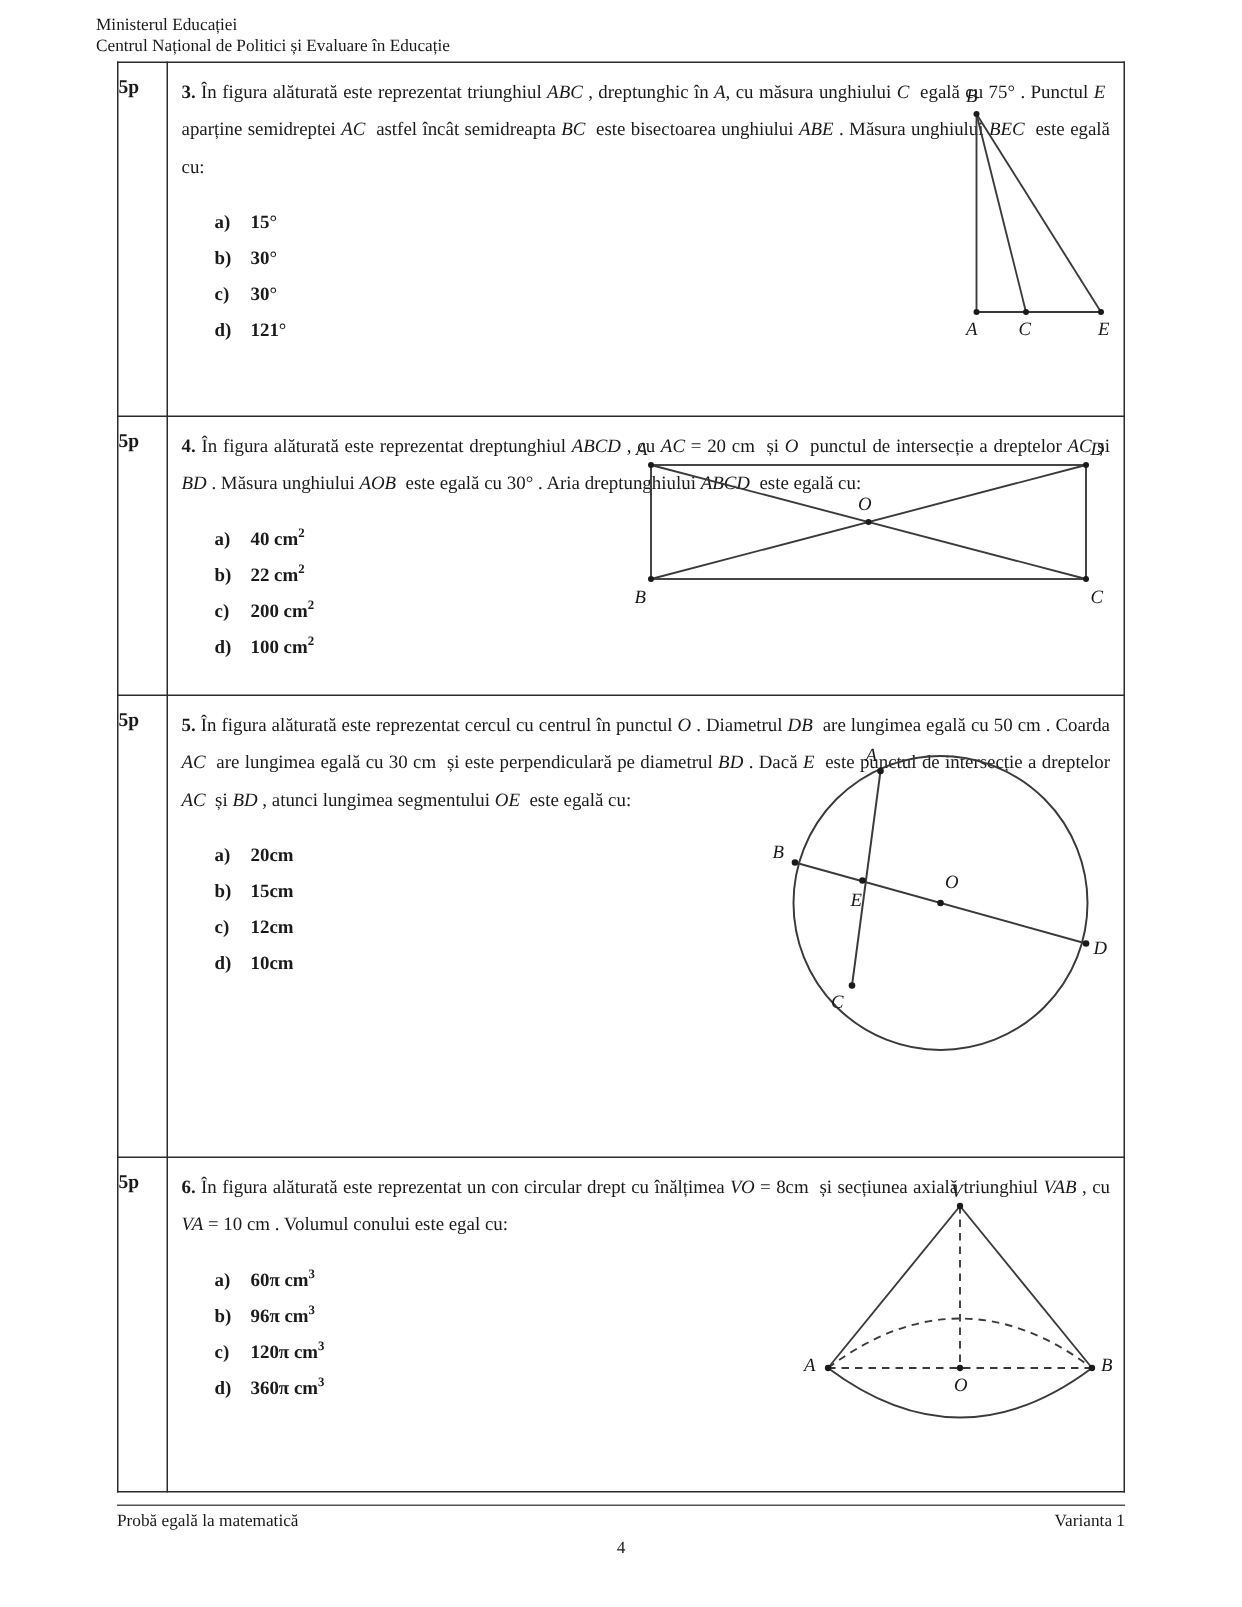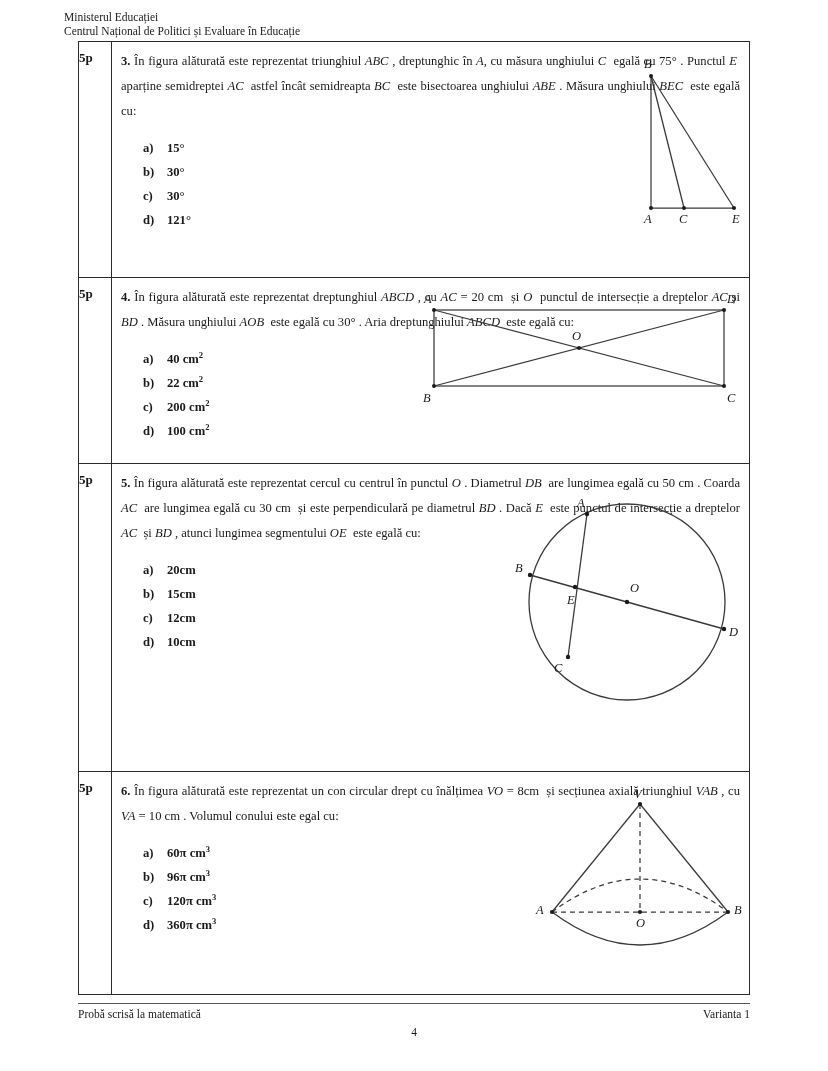--- a/index.html
+++ b/index.html
@@ -369,18 +369,18 @@
             </div>
           </div>
         </td>
       </tr>
 
     </tbody>
   </table>
 
   <div class="footer-rule"></div>
   <div class="footer">
-    <span>Probă scrisă la matematică</span>
+    <span>Probă egală la matematică</span>
     <span>Varianta 1</span>
   </div>
   <div class="page-number">4</div>
 
 </div>
 
 </body></html>

